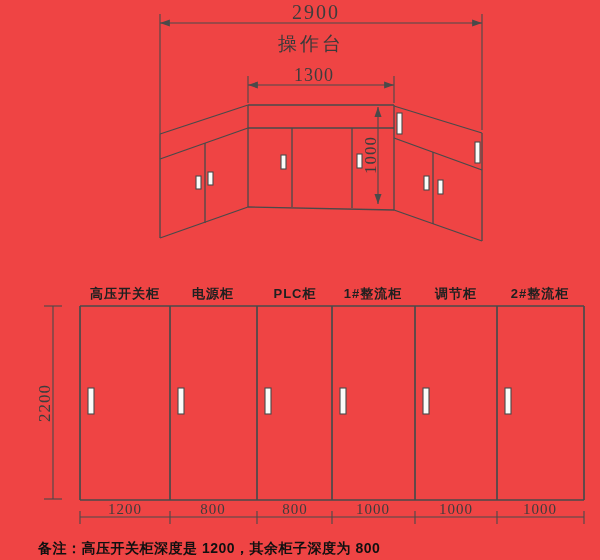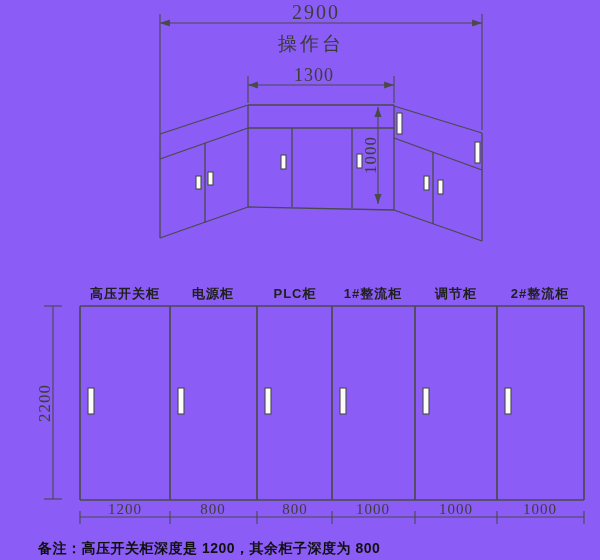--- a/index.html
+++ b/index.html
@@ -1,19 +1,19 @@
 <!DOCTYPE html>
 <html><head>
 <meta charset="utf-8">
 <style>
   html, body { margin: 0; padding: 0; background: #eceae8; }
   .page {
     position: relative;
     width: 600px; height: 560px;
-    background: #8b5cf6;
+    background: #ef4444;
     font-family: "Liberation Sans", sans-serif;
     overflow: hidden;
   }
   svg { display: block; }
   svg line { stroke: #4a4a4a; }
   .thin { stroke-width: 1.1; }
   .med  { stroke-width: 1.3; }
   .cab  { stroke-width: 1.7; }
   .handle { fill: #fbfbf9; stroke: #4a4a4a; stroke-width: 1.1; }
   .dimnum { font-family: "Liberation Serif", serif; fill: #3d3d3d; }

